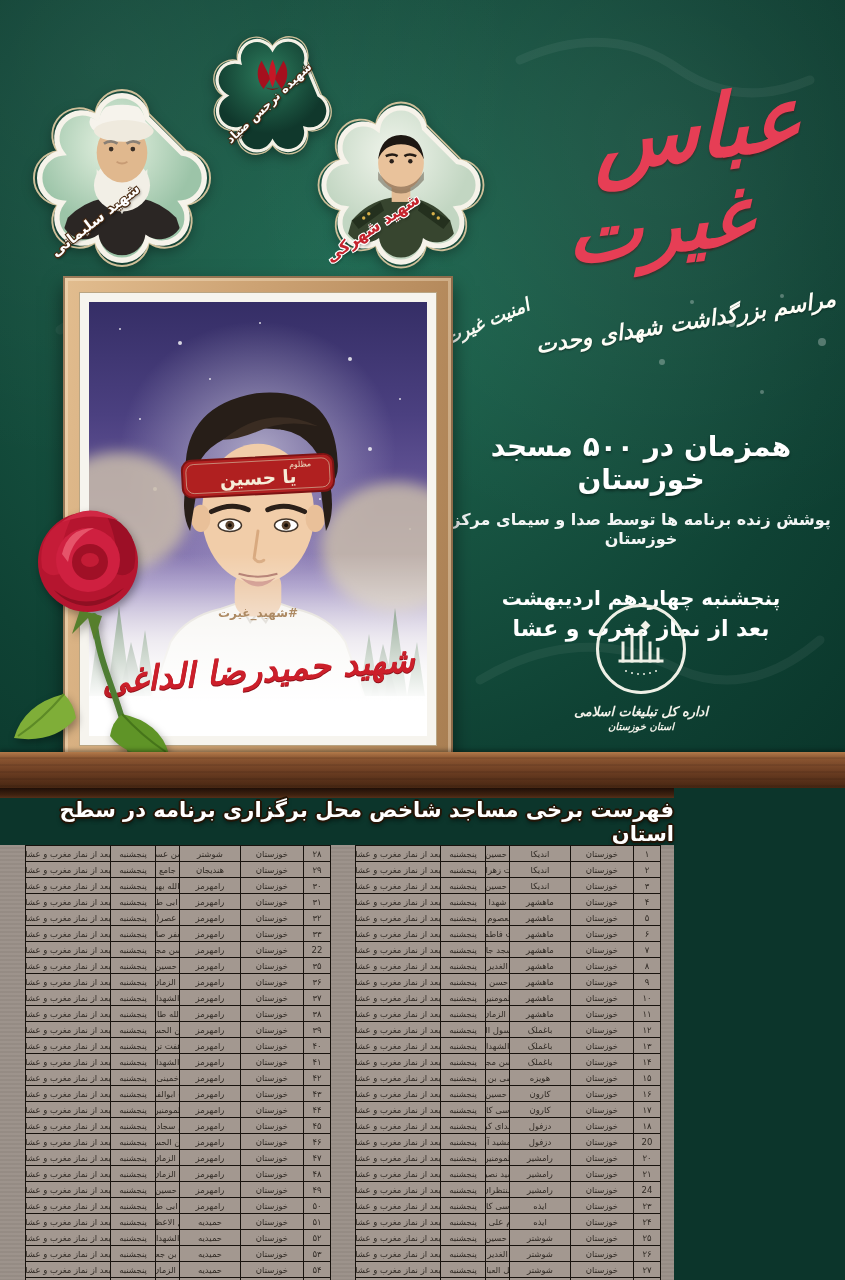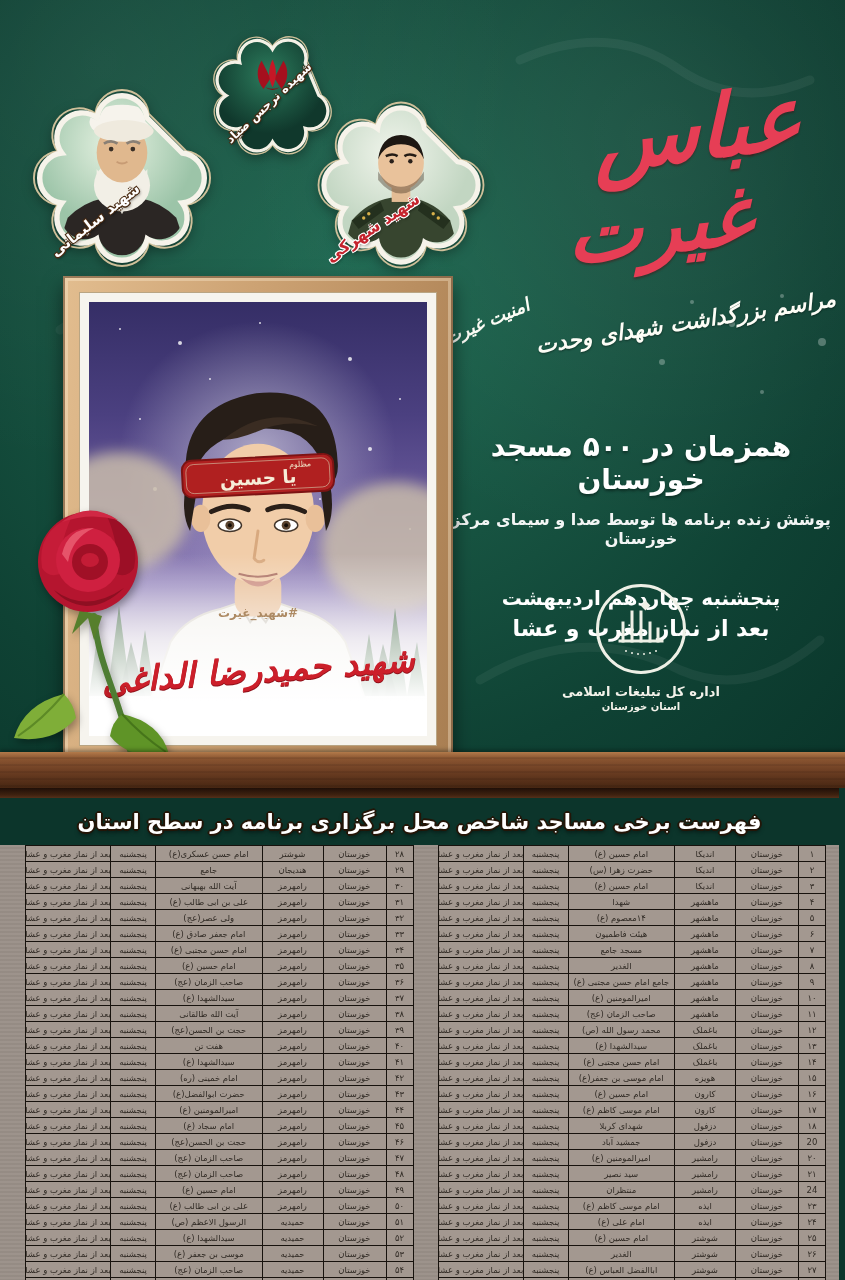--- a/index.html
+++ b/index.html
@@ -43,21 +43,21 @@
   .subcalli .tail{position:absolute;left:16px;top:-30px;font-size:18px;font-style:italic;font-weight:600;transform:rotate(-14deg);}
 
   
   .announce{position:absolute;left:445px;top:430px;width:392px;text-align:center;color:#fff;}
   .announce .l1{font-size:28px;font-weight:bold;text-shadow:0 2px 3px rgba(0,0,0,.4);}
   .announce .l2{font-size:16px;font-weight:600;margin-top:14px;opacity:.95;}
   .announce .l3{font-size:20px;font-weight:bold;margin-top:38px;}
   .announce .l4{font-size:22px;font-weight:bold;margin-top:6px;}
 
   
-  .orgbox{position:absolute;left:445px;top:584px;width:392px;text-align:center;color:#f3f2ea;}
+  .orgbox{position:absolute;left:445px;top:604px;width:392px;text-align:center;color:#f3f2ea;font-style:italic;}
   .orgbox .circle{width:84px;height:84px;margin:0 auto;border:3px solid #eef0e6;border-radius:50%;
     display:flex;align-items:center;justify-content:center;}
   .orgbox .l1{font-size:13px;font-weight:bold;margin-top:10px;}
   .orgbox .l2{font-size:10px;font-weight:bold;margin-top:2px;}
 
   
   .frame{position:absolute;left:63px;top:276px;width:390px;height:486px;
     background:linear-gradient(100deg,#e2bd8f 0%,#cda374 40%,#b98e60 75%,#a87e52 100%);
     box-shadow:0 10px 18px rgba(0,0,0,.5), inset 0 0 0 2px rgba(90,55,25,.55), inset 0 0 0 5px rgba(255,240,215,.35);}
   .frame .matte{position:absolute;inset:16px;background:#f6f4ee;box-shadow:inset 0 0 0 1px #b9a583;}
@@ -72,21 +72,21 @@
     160px 100px 0 0 #fff,290px 200px 0 0 #fff,10px 230px 0 0 #fff;}
   .photo .fade{position:absolute;inset:0;background:linear-gradient(180deg,transparent 58%,rgba(255,255,255,.65) 78%,#fff 92%);}
   .hashtag{position:absolute;left:0;right:0;bottom:116px;text-align:center;font-size:12px;font-weight:600;color:#ad8a63;}
   .martyr-name{position:absolute;left:0;right:0;bottom:46px;text-align:center;transform:rotate(-4deg);
     font-size:34px;font-weight:bold;font-style:italic;color:#cc1f2a;text-shadow:0 1px 0 #8e0f18;}
 
   
   .rose{position:absolute;left:2px;top:498px;width:175px;height:292px;filter:drop-shadow(2px 4px 4px rgba(0,0,0,.35));}
 
   
-  .listing{position:absolute;top:788px;left:0;width:839px;height:492px;}
+  .listing{position:absolute;top:788px;left:0;width:674px;height:492px;}
   .shelf-shadow{height:10px;background:linear-gradient(180deg,#1f0f08,#3f2210 70%,#55301a);}
   .title-band{height:47px;display:flex;align-items:center;justify-content:center;
     background:linear-gradient(180deg,#4e3a2d 0%,#7b614e 30%,#97ante 0),linear-gradient(180deg,#54402f 0%,#8a6f5a 35%,#9b7f68 55%,#5f4836 100%);}
   .title-band h2{margin:0;font-size:21px;font-weight:bold;color:#fff;letter-spacing:-.5px;
     text-shadow:-2px 0 0 #241507,2px 0 0 #241507,0 -2px 0 #241507,0 2px 0 #241507,-1px -1px 0 #241507,1px 1px 0 #241507,-1px 1px 0 #241507,1px -1px 0 #241507,0 3px 4px rgba(0,0,0,.6);}
   .tables{height:435px;background:#9a9088;display:flex;gap:24px;padding:0 13px 0 25px;box-sizing:border-box;overflow:hidden;
     background-image:repeating-linear-gradient(180deg,rgba(255,255,255,.03) 0 2px,rgba(0,0,0,.03) 2px 4px);}
   .grp{flex:1;display:grid;grid-template-columns:26px 62px 60px 1fr 44px 84px;grid-auto-rows:15px;
     gap:1px;background:#17120d;border:1px solid #17120d;align-content:start;height:449px;}
   .cell{background:#a39890;display:flex;align-items:center;justify-content:center;
@@ -524,21 +524,21 @@
           <div class="cell">رامهرمز</div>
           <div class="cell">ولی عصر(عج)</div>
           <div class="cell">پنجشنبه</div>
           <div class="cell">بعد از نماز مغرب و عشا</div>
           <div class="cell">۳۳</div>
           <div class="cell">خوزستان</div>
           <div class="cell">رامهرمز</div>
           <div class="cell">امام جعفر صادق (ع)</div>
           <div class="cell">پنجشنبه</div>
           <div class="cell">بعد از نماز مغرب و عشا</div>
-          <div class="cell">۳۴</div>
+          <div class="cell">22</div>
           <div class="cell">خوزستان</div>
           <div class="cell">رامهرمز</div>
           <div class="cell">امام حسن مجتبی (ع)</div>
           <div class="cell">پنجشنبه</div>
           <div class="cell">بعد از نماز مغرب و عشا</div>
           <div class="cell">۳۵</div>
           <div class="cell">خوزستان</div>
           <div class="cell">رامهرمز</div>
           <div class="cell">امام حسین (ع)</div>
           <div class="cell">پنجشنبه</div>

